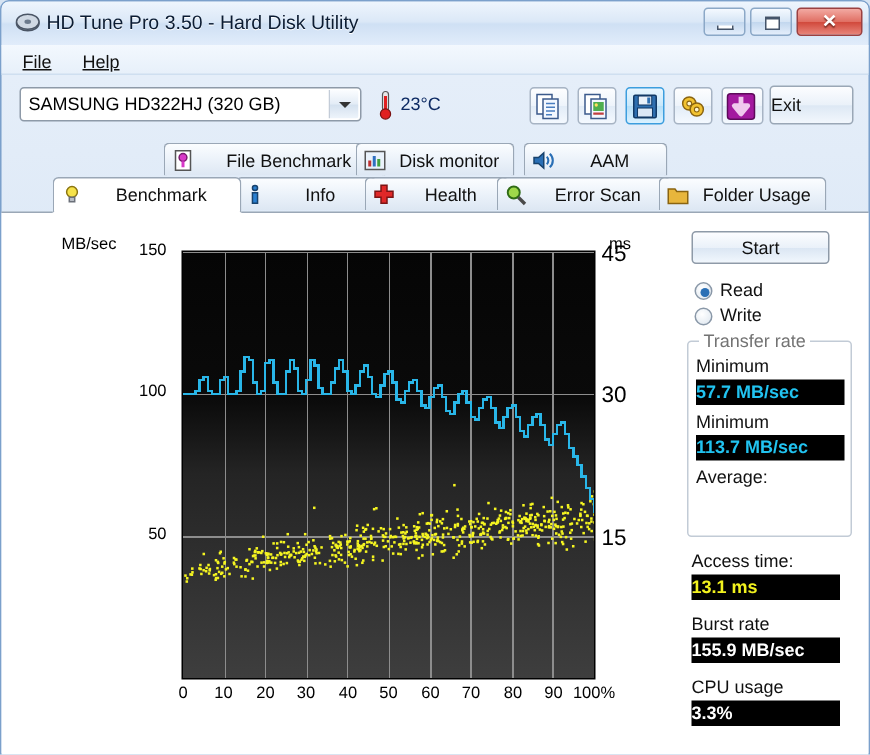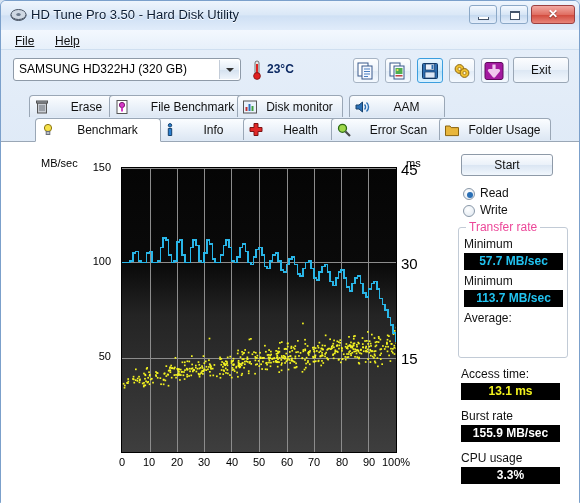--- a/index.html
+++ b/index.html
@@ -70,36 +70,36 @@
     border-left:1px solid #c3ccd8; border-radius:0 2px 2px 0;
   }
   .combo-arrow:after {
     content:""; position:absolute; left:6px; top:8px;
     border-left:4px solid transparent; border-right:4px solid transparent;
     border-top:4px solid #333;
   }
   .thermo { position:absolute; left:250px; top:9px; width:12px; height:20px; }
   .temp-text {
     position:absolute; left:266px; top:11px;
-    font-size:12px; font-weight:bold; color:#0d2a63;
+    font-size:12px; font-weight:normal; color:#0d2a63;
   }
   .tbtn {
     position:absolute; top:7px; width:26px; height:25px;
     border:1px solid #a7b4c4; border-radius:3px;
     background:linear-gradient(to bottom,#fdfeff,#eef4fb 50%,#e2ecf7 52%,#f4f9ff);
   }
   .tbtn.active {
     border:1px solid #3c9ede;
     background:linear-gradient(to bottom,#e8f6ff,#c9e8fb 50%,#b6dff8 52%,#daf1ff);
   }
   .exitbtn {
     position:absolute; left:512px; top:6px; width:56px; height:26px;
     border:1px solid #9aa7b6; border-radius:3px;
     background:linear-gradient(to bottom,#fcfdff,#eaf1f9 50%,#dde8f4 52%,#f2f7fd);
-    font-size:12px; color:#111; text-align:center; line-height:24px;
+    font-size:12px; color:#111; line-height:24px;
   }
   
   .tabs-area { position:absolute; left:0; top:93px; width:578px; height:48px; }
   .tab {
     position:absolute; height:22px;
     border:1px solid #9aa7b6; border-bottom:none;
     border-radius:4px 4px 0 0;
     background:linear-gradient(to bottom,#fbfdff,#eaf1f9 55%,#dde7f3);
     font-size:12px; color:#111;
     display:flex; align-items:center; padding-left:4px;
@@ -160,27 +160,27 @@
     content:""; position:absolute; left:3px; top:3px; width:6px; height:6px;
     border-radius:50%; background:#2a6fb5;
   }
   .radio-label { position:absolute; left:17px; top:0; }
   .group {
     position:absolute; left:2px; width:110px;
     border:1px solid #c2cbd6; border-radius:3px;
   }
   .group-title {
     position:absolute; left:7px; top:-8px; background:#fff; padding:0 3px;
-    font-size:12px; color:#ec4899;
+    font-size:12px; color:#737373;
   }
   .field-label { position:absolute; font-size:12px; color:#111; }
   .lcd {
     position:absolute; height:17px; background:#000;
     font-family:"Liberation Sans", sans-serif; font-size:12px; font-weight:bold;
-    text-align:center; line-height:17px;
+    line-height:17px;
   }
   .lcd.cyan { color:#21c3f0; }
   .lcd.yellow { color:#f2f21e; }
   .lcd.white { color:#ffffff; }
 </style>
 </head>
 <body>
 
 <div class="window">
 
@@ -264,32 +264,20 @@
         <rect x="1" y="0.5" width="18" height="17" rx="2" fill="#a3199f" stroke="#5d0a5a"></rect>
         <path d="M10 2.5 L10 9.5 M10 14 L5.5 8.5 L14.5 8.5 Z" fill="#f0c8ee" stroke="#f0c8ee" stroke-width="3.2" stroke-linejoin="round"></path>
       </svg>
     </div>
 
     <div class="exitbtn">Exit</div>
   </div>
 
   <div class="tabs-area">
 
-    <div class="tab row1" style="left:28px;width:96px">
-      <svg class="ticon" viewBox="0 0 16 16">
-        <rect x="3.5" y="4" width="9" height="10" fill="#c9cdd3" stroke="#555"></rect>
-        <rect x="2.5" y="2" width="11" height="2" fill="#9aa0a8" stroke="#555"></rect>
-        <g stroke="#6b7079">
-            <line x1="6" y1="6" x2="6" y2="12"></line>
-            <line x1="8" y1="6" x2="8" y2="12"></line>
-            <line x1="10" y1="6" x2="10" y2="12"></line>
-          </g>
-      </svg>
-      <span class="tlabel">Erase</span>
-    </div>
     <div class="tab row1" style="left:108px;width:148px">
       <svg class="ticon" viewBox="0 0 16 16">
         <rect x="3" y="1.5" width="10" height="13" fill="#fff" stroke="#555"></rect>
         <circle cx="8" cy="6" r="2.6" fill="#d838c8" stroke="#7a1d70"></circle>
         <rect x="7" y="8.5" width="2" height="4" fill="#d838c8"></rect>
       </svg>
       <span class="tlabel">File Benchmark</span>
     </div>
     <div class="tab row1" style="left:236px;width:106px">
       <svg class="ticon" viewBox="0 0 16 16">

